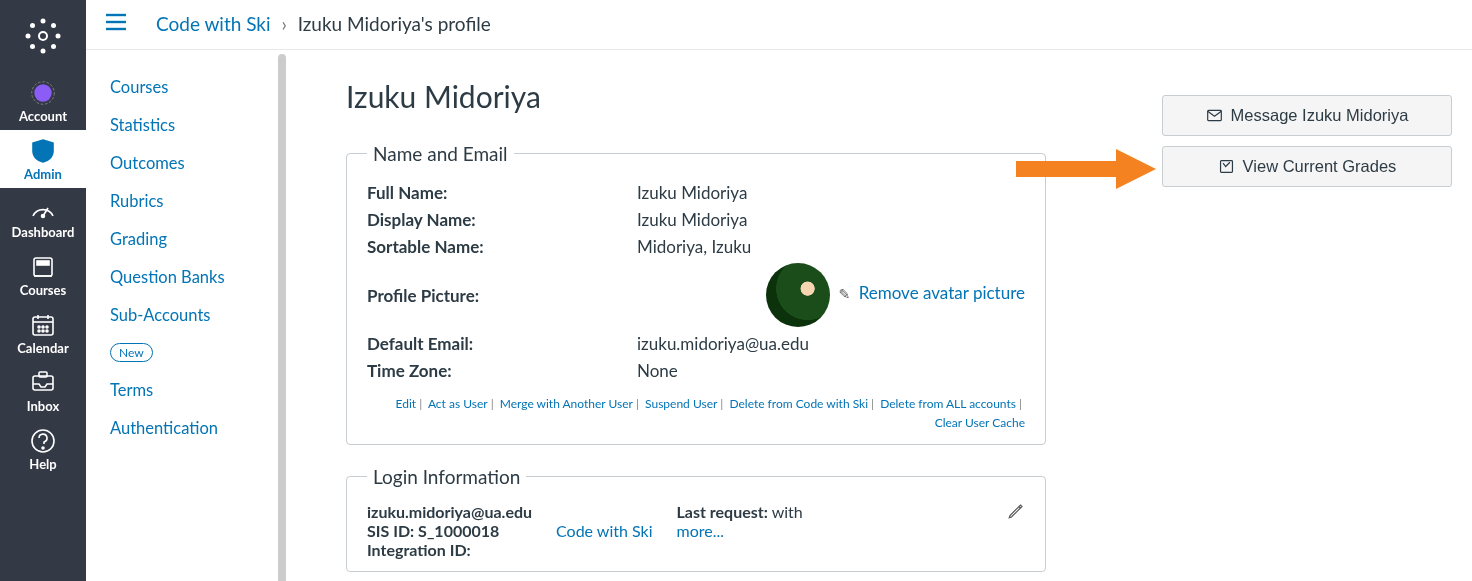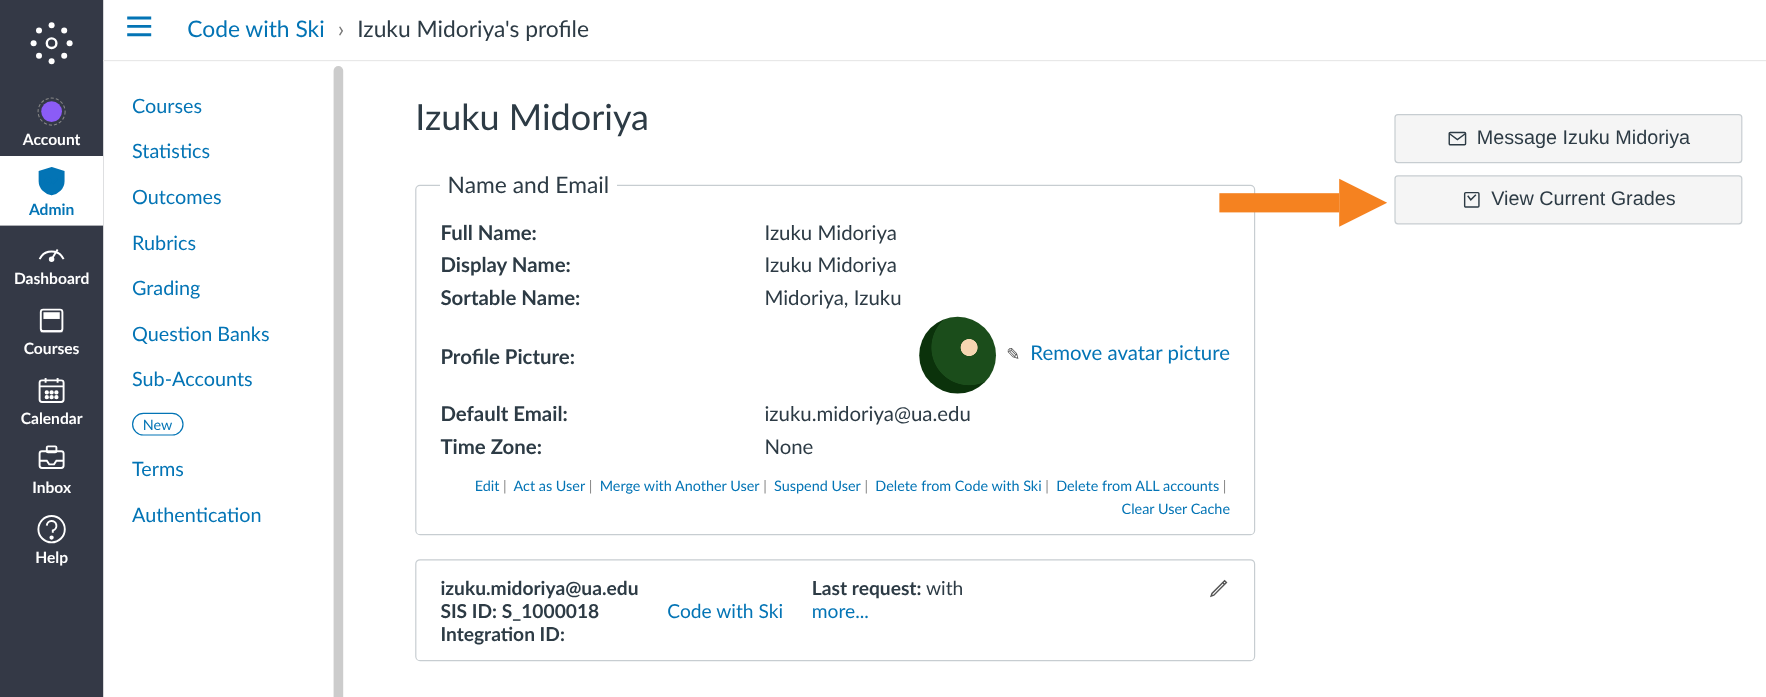--- a/index.html
+++ b/index.html
@@ -391,20 +391,21 @@
               <a>Act as User</a><span class="sep2">|</span>
               <a>Merge with Another User</a><span class="sep2">|</span>
               <a>Suspend User</a><span class="sep2">|</span>
               <a>Delete from Code with Ski</a><span class="sep2">|</span>
               <a>Delete from ALL accounts</a><span class="sep2">|</span>
               <a>Clear User Cache</a>
             </div>
           </fieldset>
 
           <fieldset class="section">
+            <legend>Login Information</legend>
             <div class="login-row">
               <div class="login-col1">
                 <div>izuku.midoriya@ua.edu</div>
                 <div><span>SIS ID:</span> <span style="font-weight:700">S_1000018</span></div>
                 <div><span>Integration ID:</span> <span></span></div>
               </div>
               <div class="login-account">Code with Ski</div>
               <div class="login-req">
                 <span class="lbl">Last request:</span>
                 <span>with</span><br>

